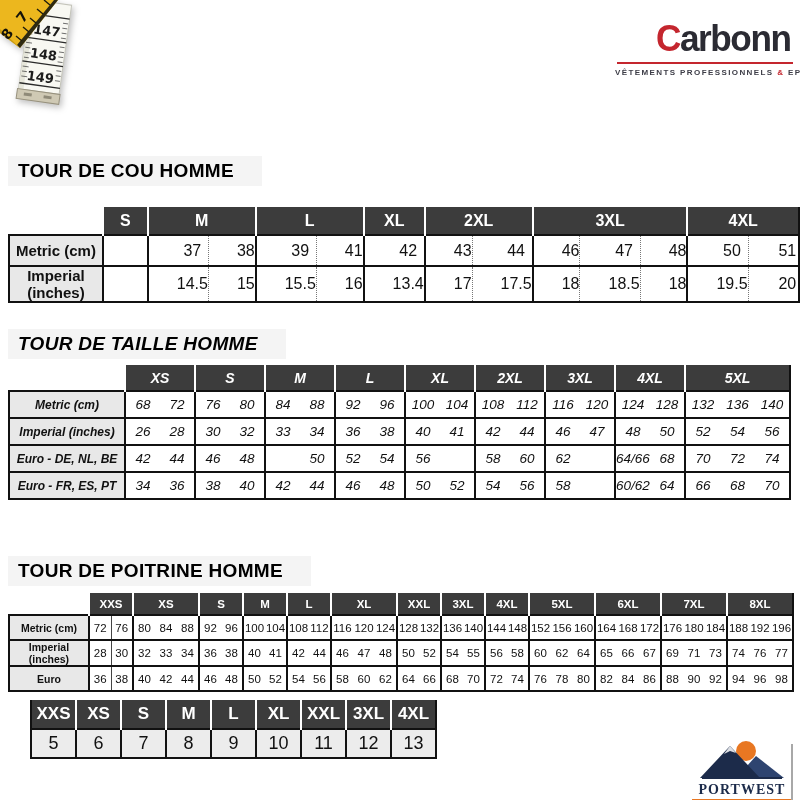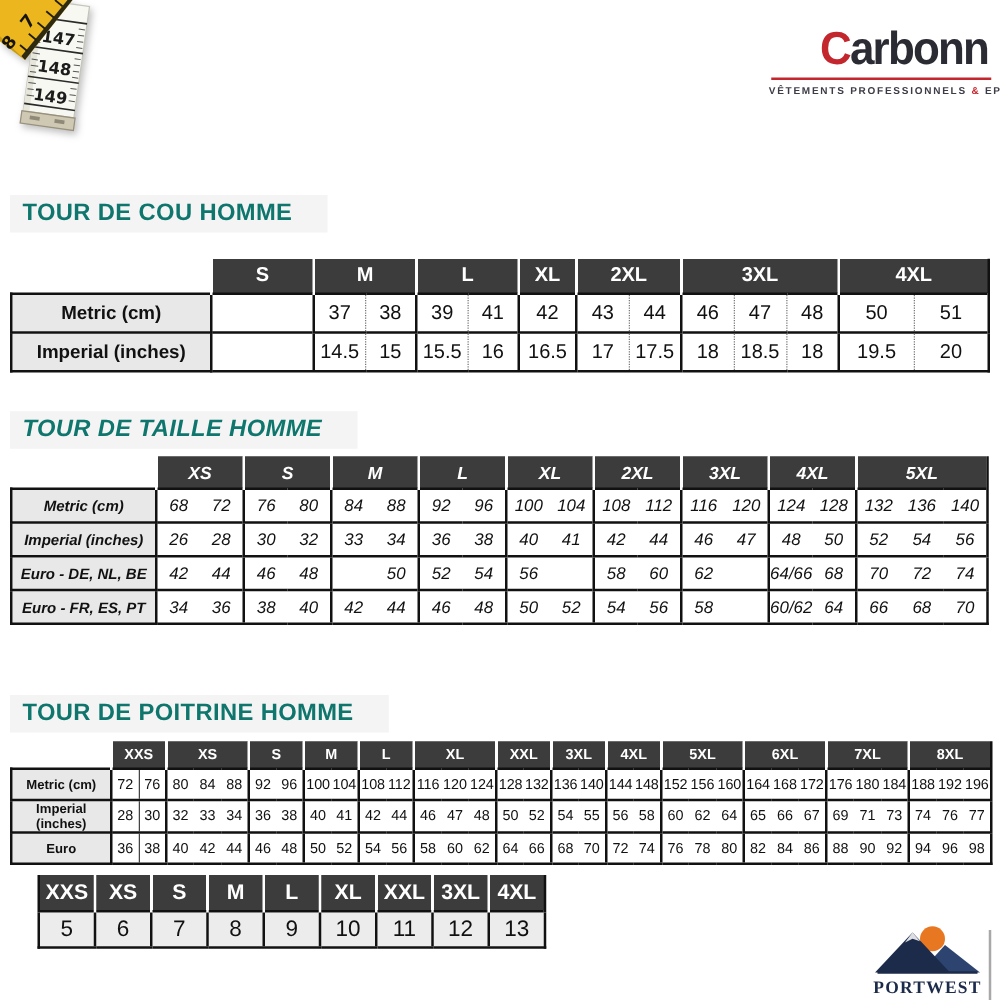--- a/index.html
+++ b/index.html
@@ -28,21 +28,21 @@
   .carbonn-tagline{font-size:8px;font-weight:bold;letter-spacing:1.4px;color:#3d3d47;
     white-space:nowrap;}
   .carbonn-tagline .amp{color:var(--accent-red);}
 
   .intro{position:absolute;left:80px;top:92px;width:706px;font-size:15px;line-height:1.32;}
 
   
   .sec{position:absolute;left:8px;}
   .sec-cou{top:156px;} .sec-taille{top:329px;font-style:italic;} .sec-poitrine{top:556px;} .sec-gants{top:690px;}
   .band{display:inline-block;background:var(--band-gray);padding:4px 28px 4px 10px;
-    font-size:19px;font-weight:bold;letter-spacing:.3px;color:#0f766e;white-space:nowrap;}
+    font-size:19px;font-weight:bold;letter-spacing:.3px;color:#000000;white-space:nowrap;}
   .sec-cou .twrap{margin-top:21px;} .sec-taille .twrap{margin-top:6px;}
   .sec-poitrine .twrap{margin-top:7px;} .sec-gants .twrap{margin-top:10px;margin-left:22px;}
 
   
   table{border-collapse:collapse;table-layout:fixed;}
   th,td{text-align:center;vertical-align:middle;padding:0;overflow:hidden;}
   th.size-h{background:var(--header-dark);color:#fff;font-weight:bold;
     border-left:2px solid #fff;}
   th.corner{background:#fff;border:none;}
   th.rowlabel{background:var(--label-gray);font-weight:bold;border:2px solid #111;
@@ -50,21 +50,21 @@
   td{border-top:2px solid #111;background:#fff;}
   tbody tr:last-child td, tbody tr:last-child th.rowlabel{border-bottom:2px solid #111;}
   td.gstart{border-left:2px solid #111;}
   td:last-child, th.size-h:last-child{border-right:2px solid #111;}
 
   
   .t-cou col.c-label{width:160px;} .t-cou col.g-S{width:82px;}
   .t-cou col.g-M,.t-cou col.g-L{width:41px;} .t-cou col.g-XL{width:46px;}
   .t-cou col.g-2XL,.t-cou col.g-3XL{width:42px;} .t-cou col.g-4XL{width:60px;}
   .t-cou th.size-h{height:28px;font-size:16px;}
-  .t-cou td{height:31px;font-size:16px;}
+  .t-cou td{height:31px;font-size:16px;padding-left:28px;}
   .t-cou th.rowlabel{font-size:15px;}
   .t-cou td.gin{border-left:1px dotted #777;}
 
   
   .t-taille col{width:35px;} .t-taille col.c-label{width:116px;}
   .t-taille th.size-h{height:26px;font-size:14px;}
   .t-taille td{height:27px;font-size:13.5px;}
   .t-taille th.rowlabel{font-size:12px;}
 
   
@@ -209,21 +209,21 @@
               <td class="c11 gstart">50</td>
               <td class="c12 gin">51</td>
             </tr>
             <tr>
               <th class="rowlabel">Imperial (inches)</th>
               <td class="c0 gstart"></td>
               <td class="c1 gstart">14.5</td>
               <td class="c2 gin">15</td>
               <td class="c3 gstart">15.5</td>
               <td class="c4 gin">16</td>
-              <td class="c5 gstart">16.5</td>
+              <td class="c5 gstart">13.4</td>
               <td class="c6 gstart">17</td>
               <td class="c7 gin">17.5</td>
               <td class="c8 gstart">18</td>
               <td class="c9 gin">18.5</td>
               <td class="c10 gin">18</td>
               <td class="c11 gstart">19.5</td>
               <td class="c12 gin">20</td>
             </tr>
           </tbody>
         </table>

